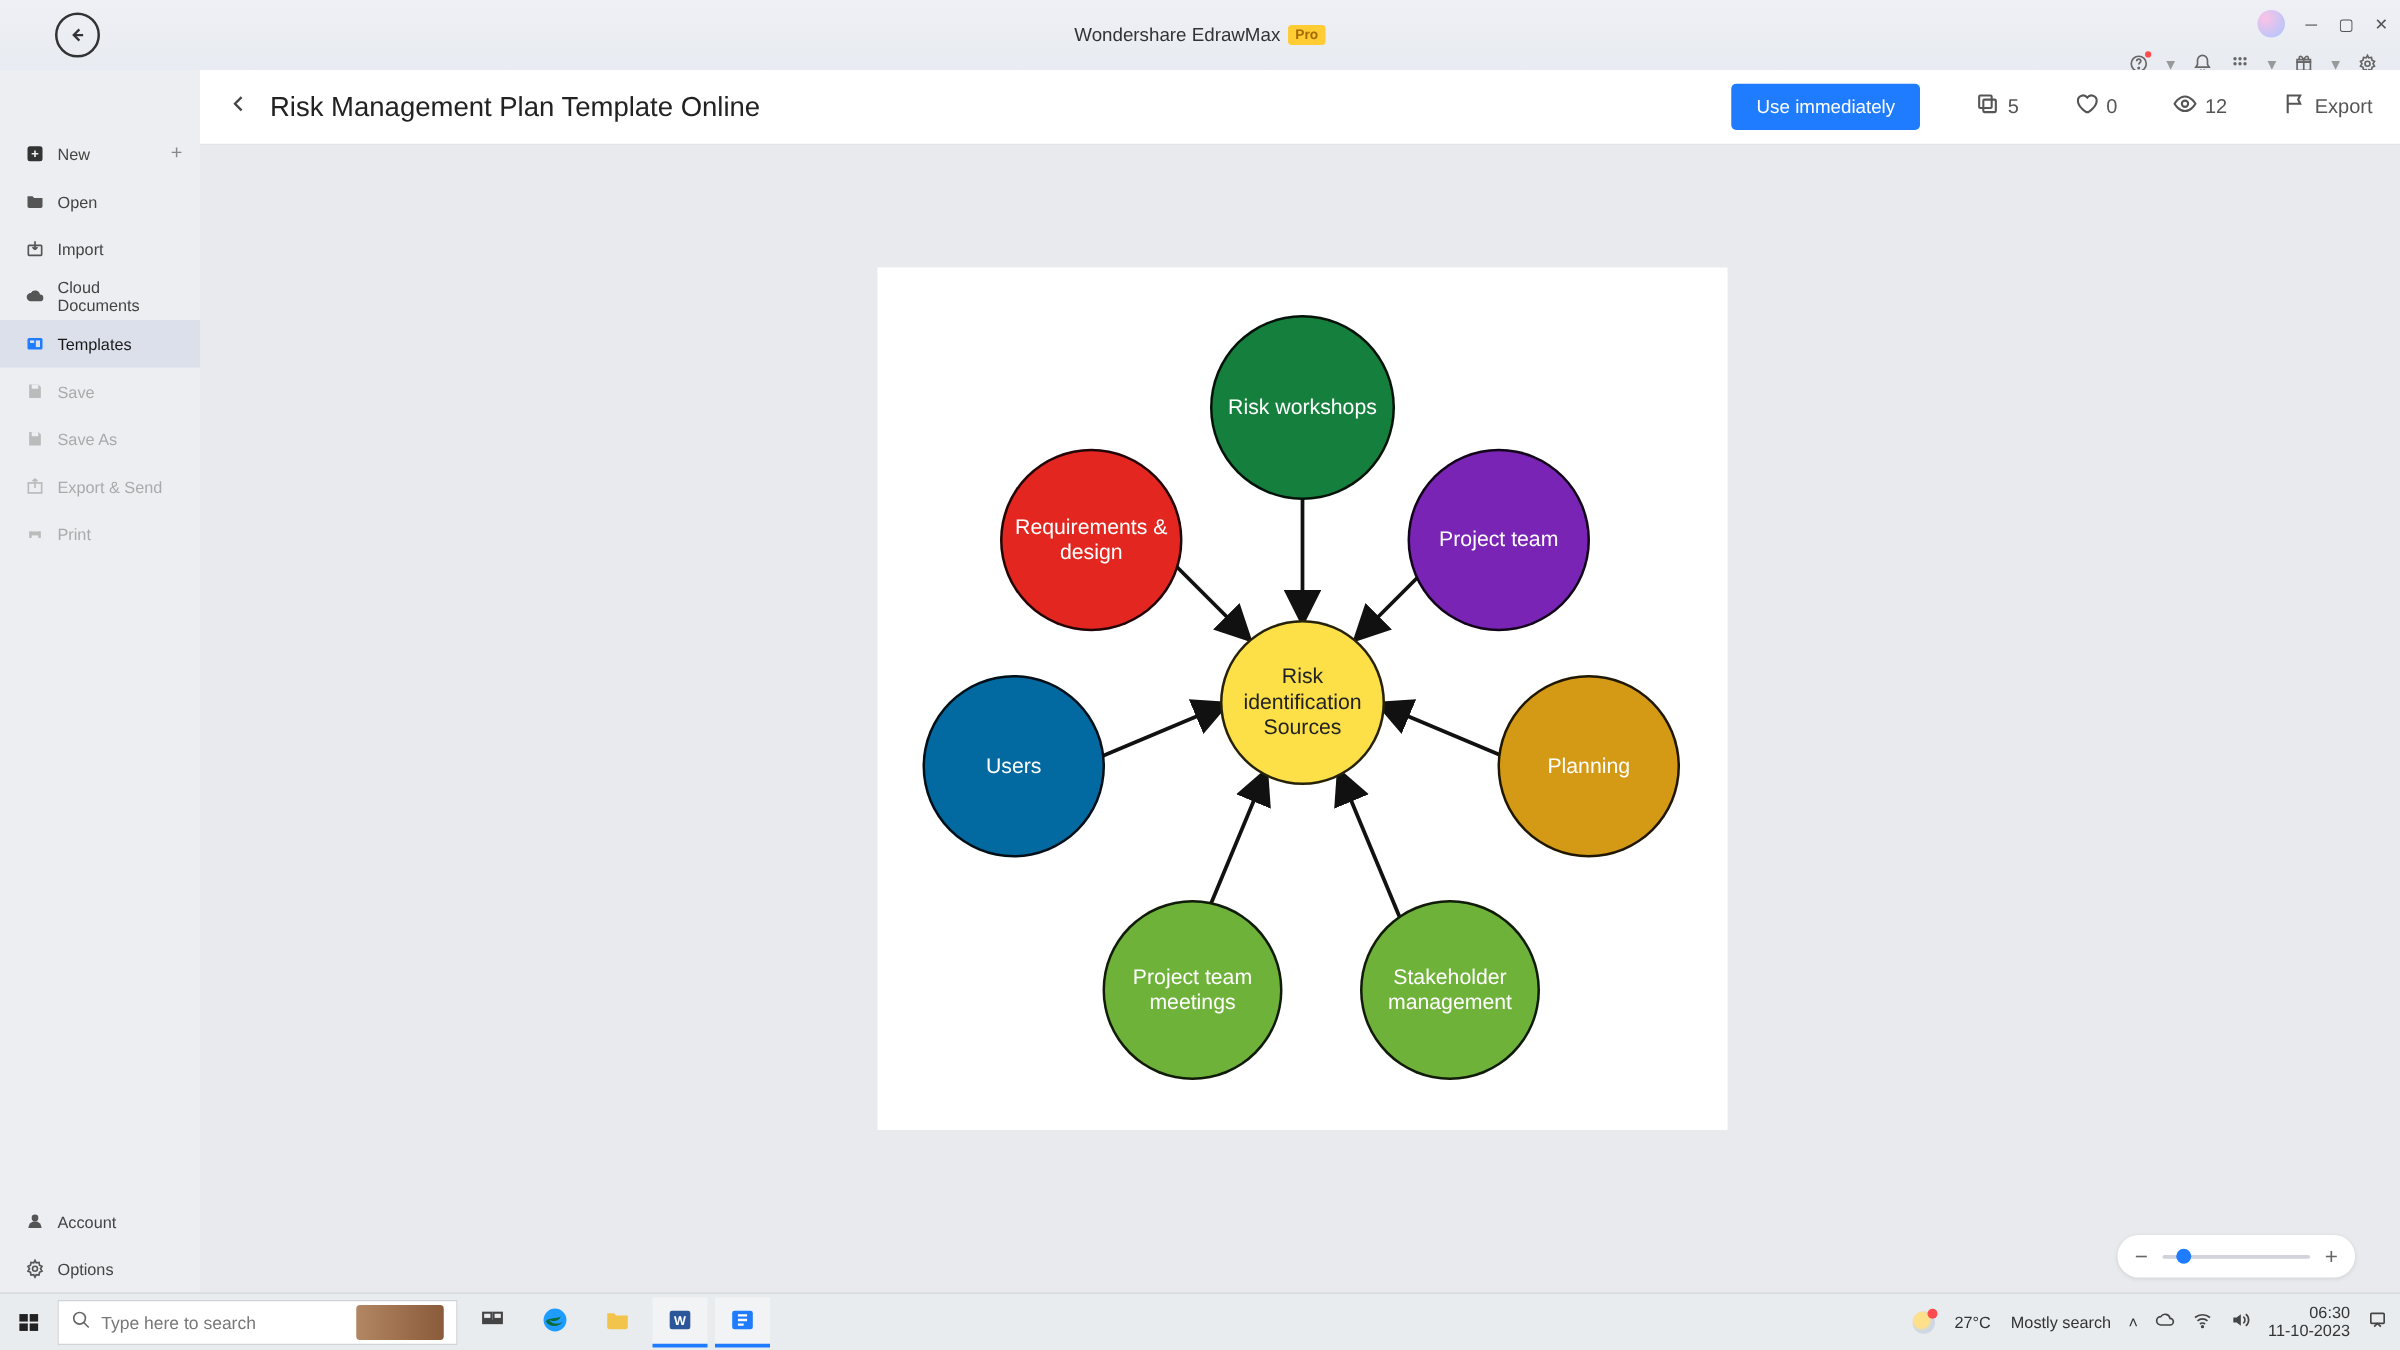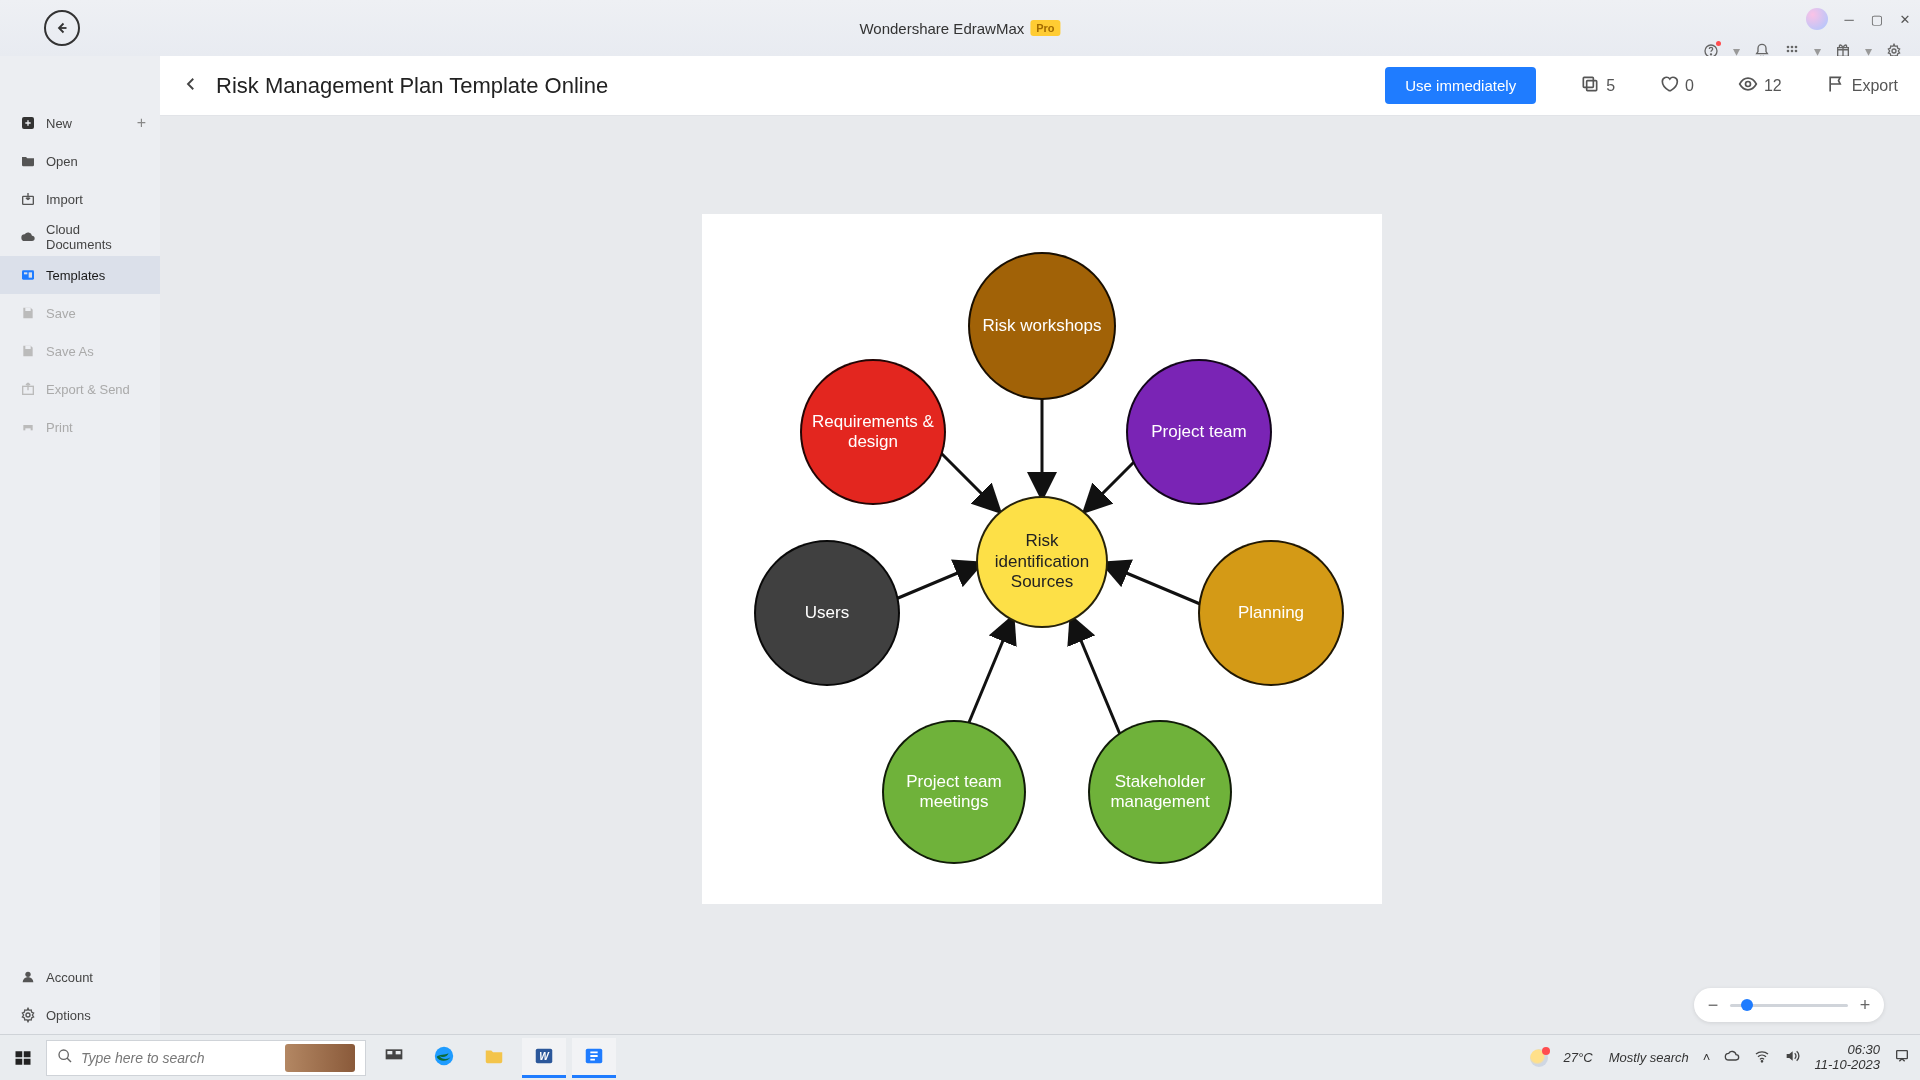--- a/index.html
+++ b/index.html
@@ -47,21 +47,21 @@
 .node.center { color: #222; background: #fde047; }
 .arrow-layer { position: absolute; inset: 0; }
 
 
 .zoom-ctrl { position: absolute; right: 36px; bottom: 58px; width: 190px; height: 34px; background: #fff; border-radius: 17px; display: flex; align-items: center; padding: 0 12px; box-shadow: 0 1px 4px rgba(0,0,0,.1); }
 .zoom-ctrl .track { flex: 1; height: 3px; background: #d0d4da; margin: 0 10px; position: relative; border-radius: 2px; }
 .zoom-ctrl .thumb { position: absolute; left: 14%; top: 50%; transform: translate(-50%,-50%); width: 12px; height: 12px; background: #1f7cff; border-radius: 50%; }
 .zoom-btn { color: #666; font-size: 18px; cursor: pointer; width: 14px; text-align: center; }
 
 
-.taskbar { position: absolute; left: 0; right: 0; bottom: 0; height: 46px; background: #e9ecef; border-top: 1px solid #cfd3d8; display: flex; align-items: center; font-style: italic; }
+.taskbar { position: absolute; left: 0; right: 0; bottom: 0; height: 46px; background: #e9ecef; border-top: 1px solid #cfd3d8; display: flex; align-items: center; }
 .task-start { width: 46px; height: 46px; display: flex; align-items: center; justify-content: center; cursor: pointer; }
 .search-box { height: 36px; width: 320px; background: #fff; border: 1px solid #cfd3d8; display: flex; align-items: center; padding: 0 10px; color: #777; font-size: 14px; gap: 8px; }
 .task-icons { display: flex; align-items: center; gap: 6px; margin-left: 6px; }
 .task-ico { width: 44px; height: 40px; display: flex; align-items: center; justify-content: center; cursor: pointer; border-bottom: 3px solid transparent; }
 .task-ico.active { border-bottom-color: #1f7cff; background: rgba(255,255,255,.4); }
 .tray { margin-left: auto; display: flex; align-items: center; gap: 14px; padding-right: 10px; color: #333; font-size: 13px; }
 .tray .clock { text-align: right; line-height: 1.15; }
 .weather { display:flex; align-items:center; gap:16px; }
 .weather .wico { width:18px; height:18px; background: radial-gradient(circle at 40% 40%, #ffe08a 0 40%, #cfd7e3 55% 100%); border-radius:50%; position:relative;}
 .weather .wdot { width:8px; height:8px; background:#ff4d4f; border-radius:50%; position:absolute; right:-2px; top:-2px;}
@@ -289,30 +289,30 @@
           <line x1="170" y1="395" x2="277" y2="350"></line>
           <line x1="510" y1="395" x2="403" y2="350"></line>
           <line x1="258" y1="530" x2="310" y2="405"></line>
           <line x1="422" y1="530" x2="370" y2="405"></line>
         </g>
       </svg>
 
       <div class="node center" style="left:274px; top:282px; width:132px; height:132px;">
         <span>Risk identification Sources</span>
       </div>
-      <div class="node" style="left: 266px; top: 38px; width: 148px; height: 148px; background: #a16207; justify-content: center;">
+      <div class="node" style="left: 266px; top: 38px; width: 148px; height: 148px; background: #15803d; justify-content: center;">
         <span>Risk workshops</span>
       </div>
       <div class="node" style="left: 98px; top: 145px; width: 146px; height: 146px; background: rgb(227, 38, 31);">
         <span>Requirements &amp; design</span>
       </div>
       <div class="node" style="left: 424px; top: 145px; width: 146px; height: 146px; background: rgb(122, 36, 181);">
         <span>Project team</span>
       </div>
-      <div class="node" style="left: 52px; top: 326px; width: 146px; height: 146px; background: #404040;">
+      <div class="node" style="left: 36px; top: 326px; width: 146px; height: 146px; background: #0369a1;">
         <span>Users</span>
       </div>
       <div class="node" style="left: 496px; top: 326px; width: 146px; height: 146px; background: rgb(212, 154, 22);">
         <span>Planning</span>
       </div>
       <div class="node" style="left: 180px; top: 506px; width: 144px; height: 144px; background: rgb(111, 178, 58);">
         <span>Project team meetings</span>
       </div>
       <div class="node" style="left: 386px; top: 506px; width: 144px; height: 144px; background: rgb(111, 178, 58);">
         <span>Stakeholder management</span>

